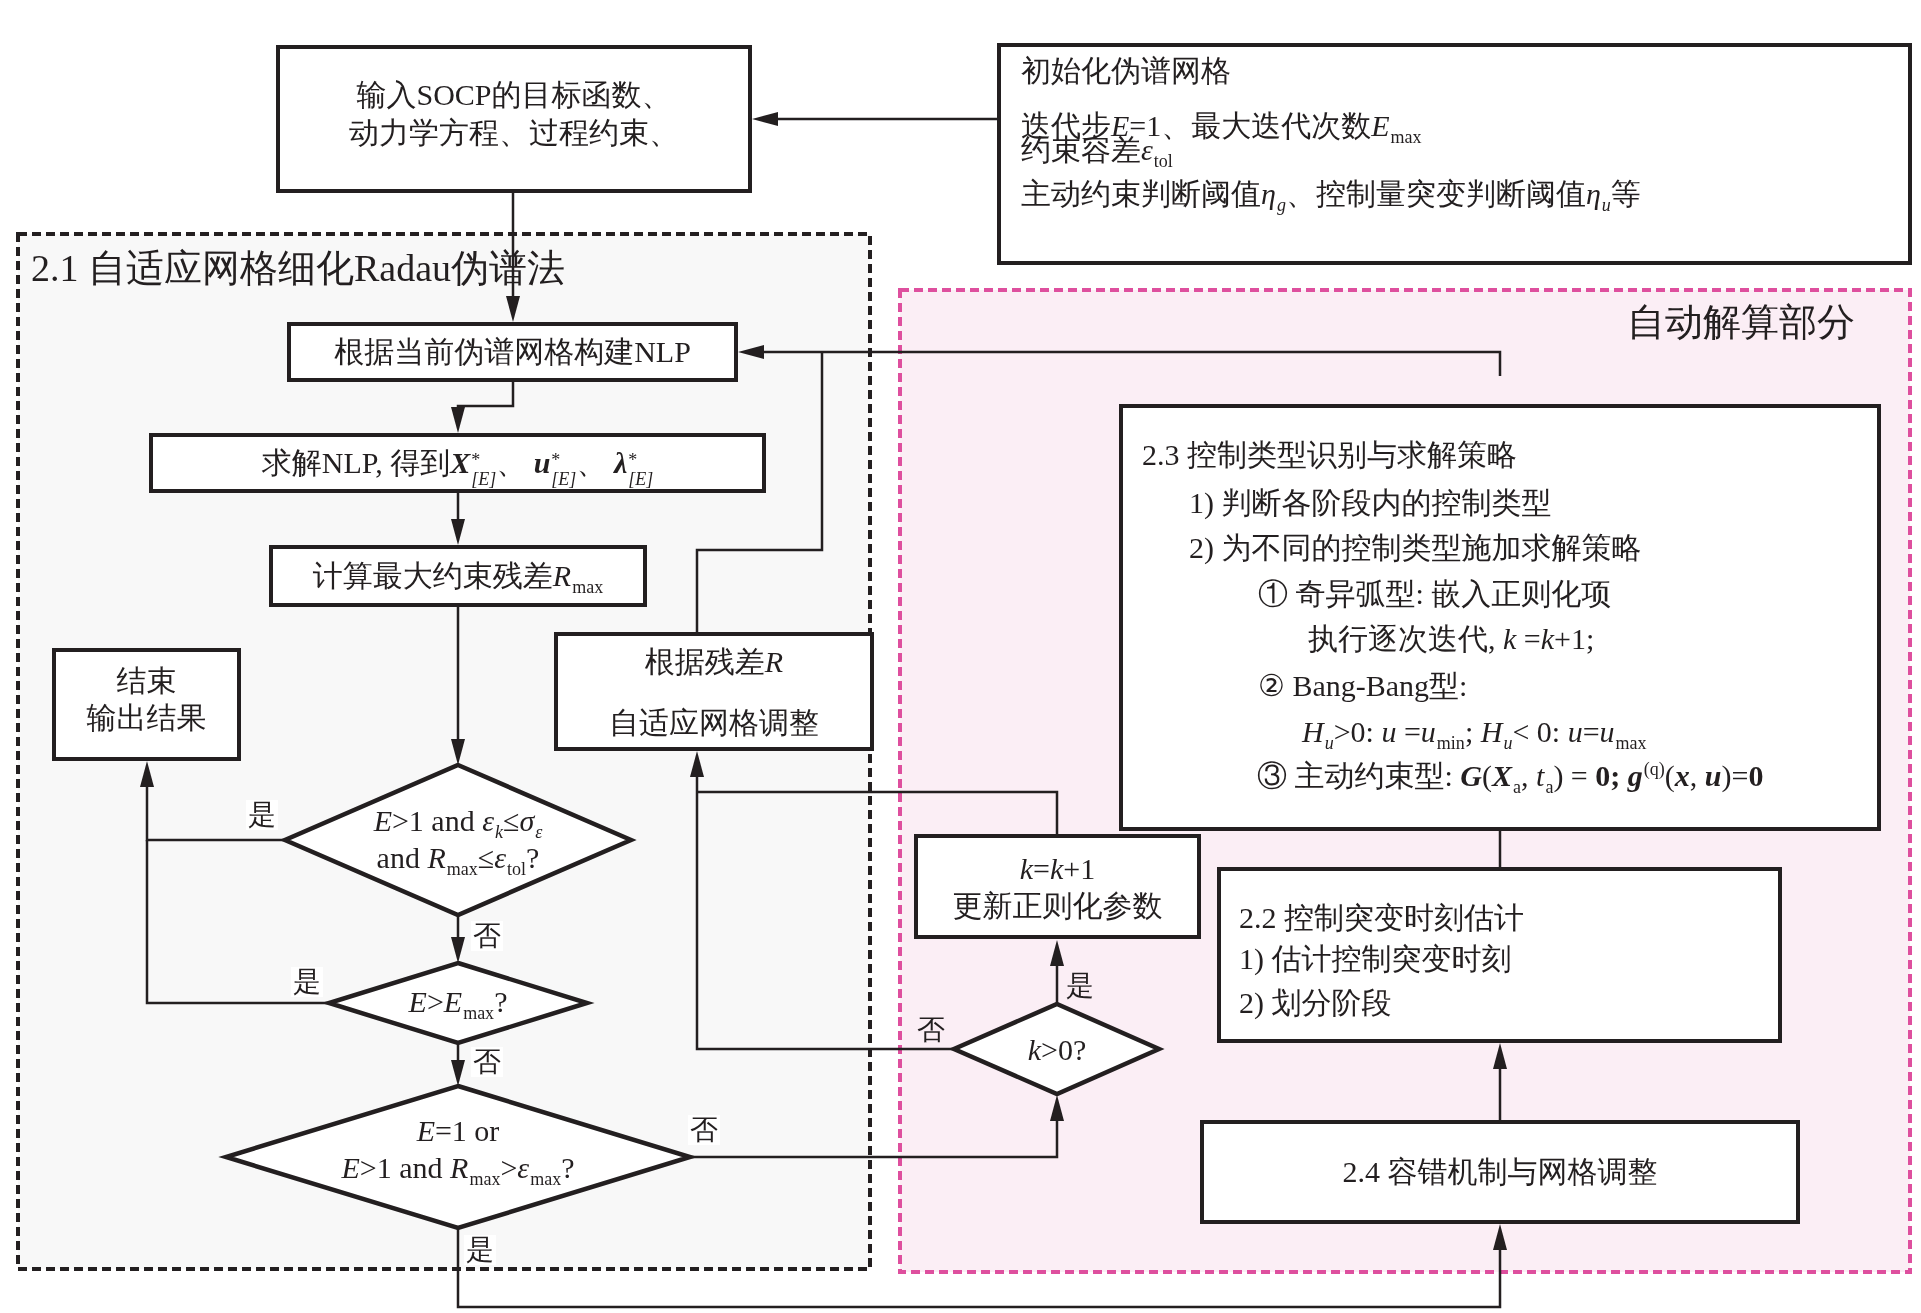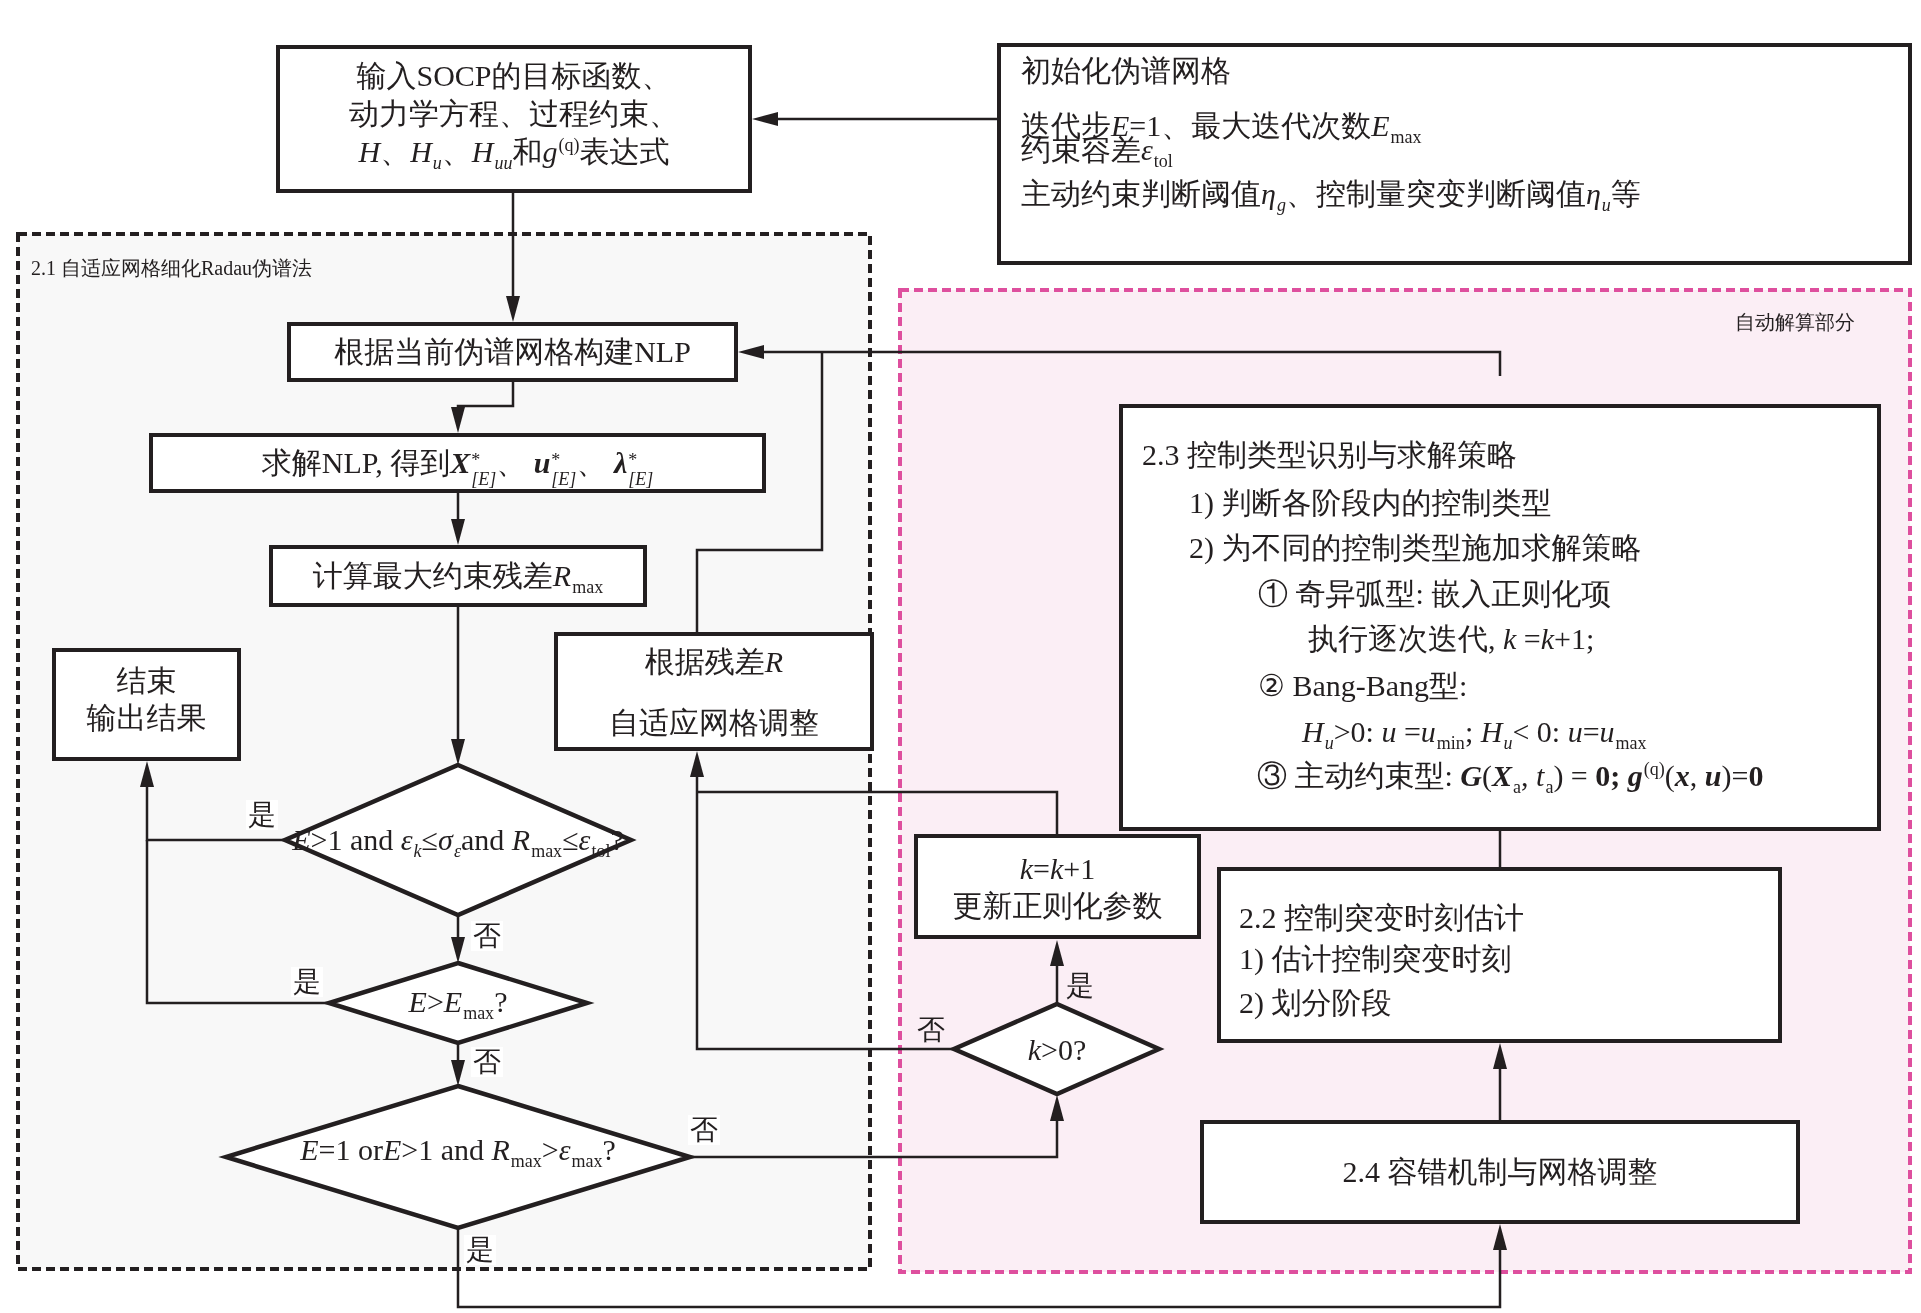--- a/index.html
+++ b/index.html
@@ -6,26 +6,26 @@
 html,body{margin:0;padding:0;background:#ffffff;}
 body{position:relative;width:1921px;height:1313px;overflow:hidden;font-family:"Liberation Serif","DejaVu Serif",serif;color:var(--ink);font-size:30px;}
 .layer{position:absolute;left:0;top:0;width:1921px;height:1313px;}
 #regions{z-index:0;}
 #wires{z-index:2;}
 .rg-gray{fill:var(--grayfill);stroke:var(--ink);stroke-width:4;stroke-dasharray:9 5;}
 .rg-pink{fill:var(--pinkfill);stroke:var(--pink);stroke-width:4;stroke-dasharray:9 5;}
 .wire{fill:none;stroke:var(--ink);stroke-width:2.5;}
 .head{fill:var(--ink);stroke:none;}
 .dia{fill:#ffffff;stroke:var(--ink);stroke-width:4.5;stroke-linejoin:miter;}
-.region-label{position:absolute;z-index:1;white-space:nowrap;font-size:20px;line-height:34px;}
+.region-label{position:absolute;z-index:1;white-space:nowrap;font-size:38px;line-height:34px;}
 .box{position:absolute;z-index:3;box-sizing:border-box;border:4px solid var(--ink);background:var(--boxfill);}
 .ctr{display:flex;flex-direction:column;align-items:center;justify-content:center;}
 .ln{white-space:nowrap;line-height:38px;height:38px;}
 .al{position:absolute;white-space:nowrap;height:40px;line-height:40px;}
-.dtext{position:absolute;z-index:4;transform:translate(-50%,-50%);display:flex;flex-direction:row;align-items:center;}
+.dtext{position:absolute;z-index:4;transform:translate(-50%,-50%);display:flex;flex-direction:column;align-items:center;}
 .dtext .ln{line-height:37px;height:37px;}
 .elabel{position:absolute;z-index:4;transform:translate(-50%,-50%);font-size:28px;line-height:30px;padding:0 2px;white-space:nowrap;}
 .elabel.bg{background:#ffffff;}
 .it{font-style:italic;}
 .bd{font-weight:bold;}
 .sub,.sup,.ss{font-weight:normal;}
 .sub{font-size:.6em;position:relative;top:.38em;margin-left:1px;}
 .sup{font-size:.6em;position:relative;top:-.6em;margin-left:1px;font-style:normal;}
 .up{font-style:normal;}
 .ss{display:inline-flex;flex-direction:column;vertical-align:middle;font-size:.6em;line-height:1.05;margin-left:1px;position:relative;top:.2em;font-style:normal;}
@@ -84,21 +84,20 @@
     <polygon class="dia" points="458,765 631,840 458,915 285,840"></polygon>
     <polygon class="dia" points="458,963 587,1003 458,1043 329,1003"></polygon>
     <polygon class="dia" points="458,1086 690,1157 458,1228 226,1157"></polygon>
     <polygon class="dia" points="1057,1004 1159,1049 1057,1094 954,1049"></polygon>
   </g>
 </svg>
 
 <div class="box ctr" style="left:276px;top:45px;width:476px;height:148px;padding-bottom:10px;">
   <div class="ln">输入SOCP的目标函数、</div>
   <div class="ln">动力学方程、过程约束、</div>
-  <div class="ln"><span class="it">H</span><span>、</span><span class="it">H<span class="sub it">u</span></span><span>、</span><span class="it">H<span class="sub it">uu</span></span><span>和</span><span class="it">g<span class="sup">(q)</span></span><span>表达式</span></div>
 </div>
 
 <div class="box" style="left:997px;top:43px;width:915px;height:222px;">
   <div class="al" style="left:20px;top:4px;">初始化伪谱网格</div>
   <div class="al" style="left:20px;top:59px;"><span>迭代步</span><span class="it">E</span><span>=1、最大迭代次数</span><span class="it">E<span class="sub up">max</span></span></div>
   <div class="al" style="left:20px;top:83px;"><span>约束容差</span><span class="it">ε<span class="sub up">tol</span></span></div>
   <div class="al" style="left:20px;top:127px;"><span>主动约束判断阈值</span><span class="it">η<span class="sub it">g</span></span><span>、控制量突变判断阈值</span><span class="it">η<span class="sub it">u</span></span><span>等</span></div>
 </div>
 
 <div class="box ctr" style="left:287px;top:322px;width:451px;height:60px;">

